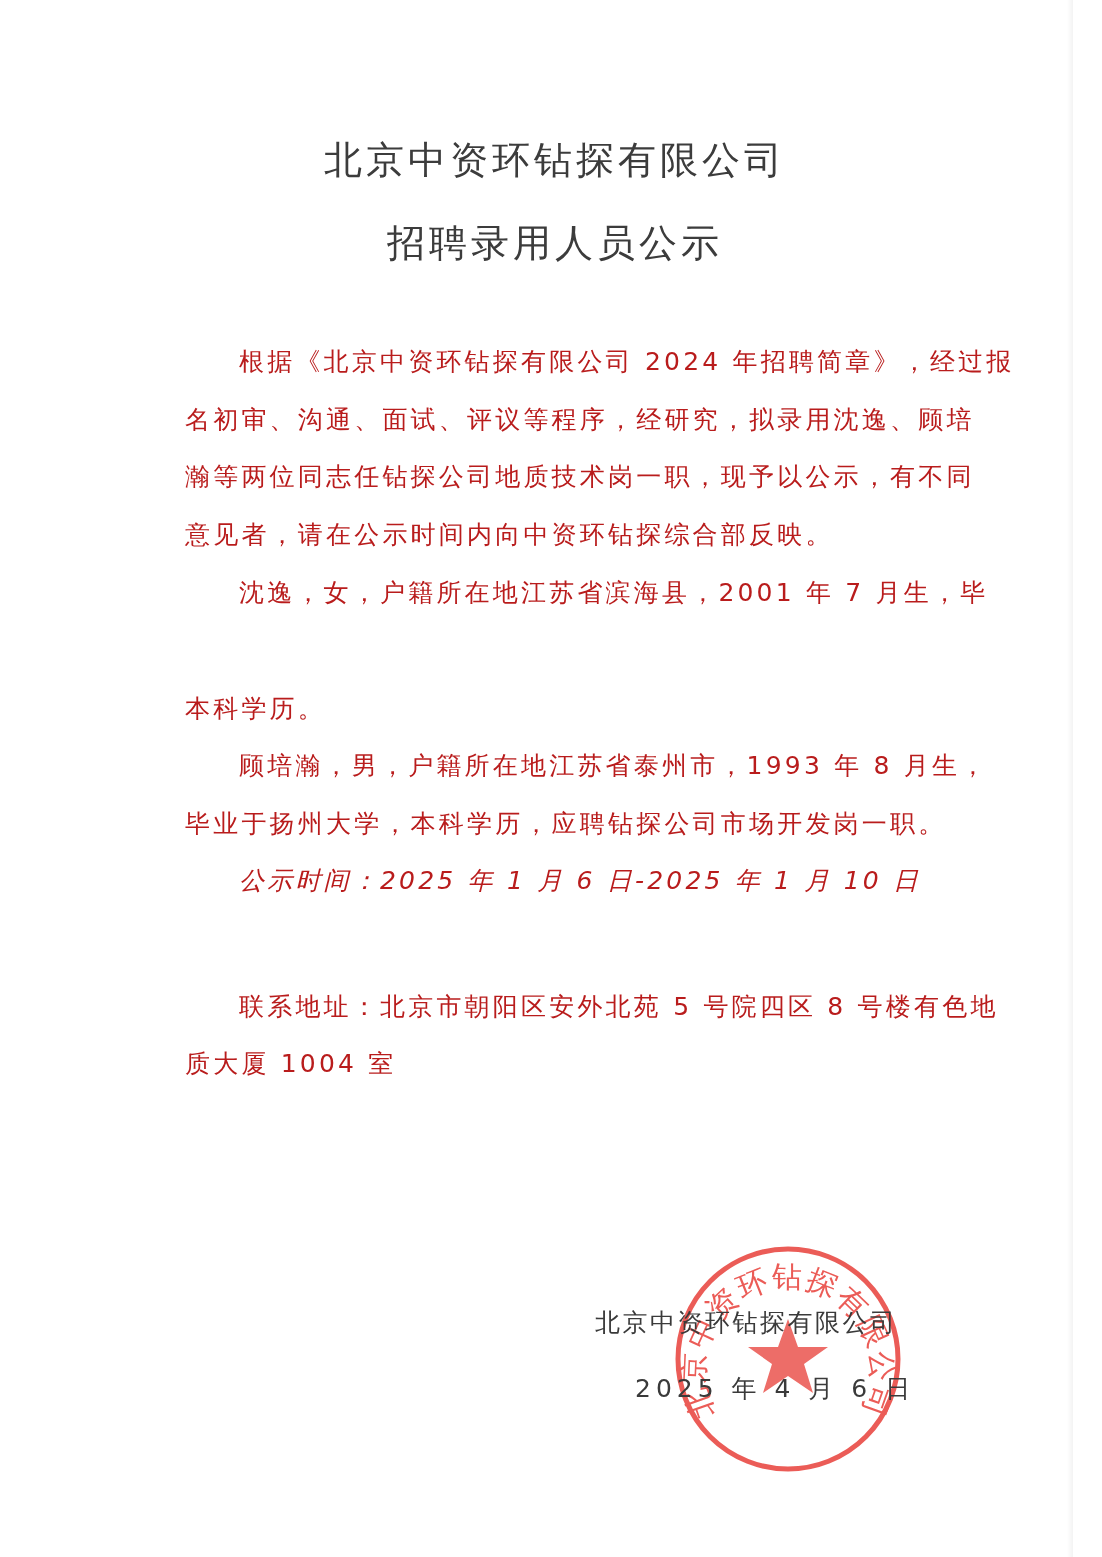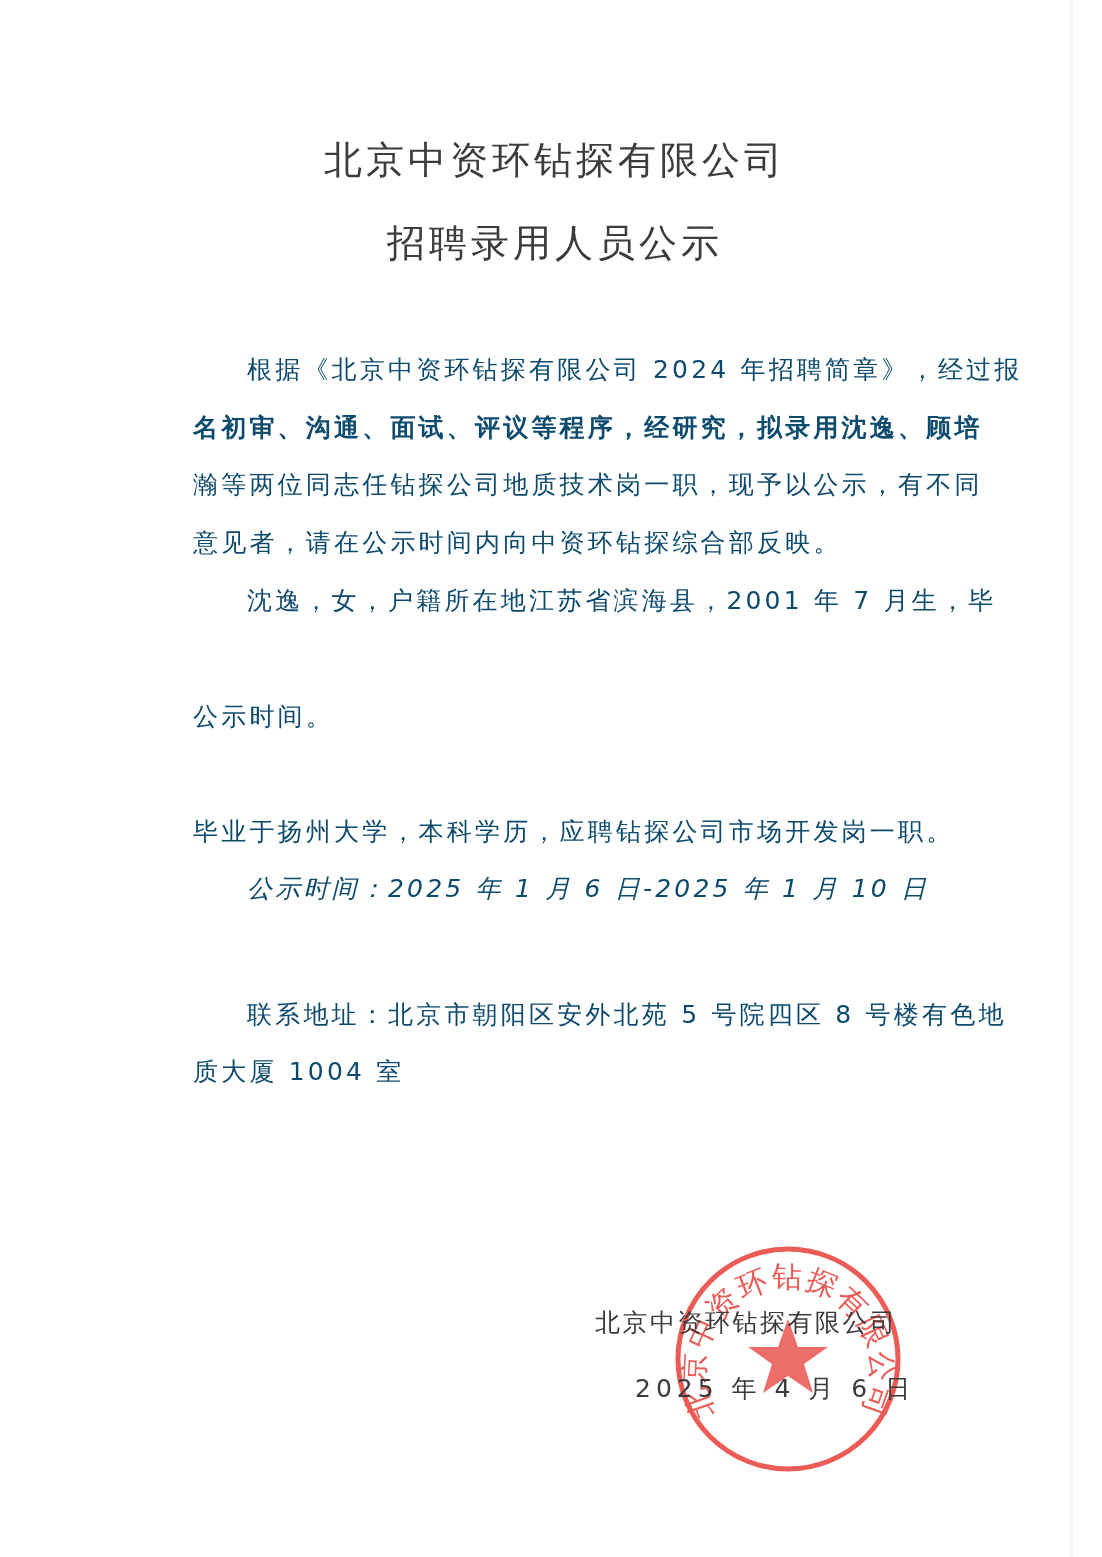--- a/index.html
+++ b/index.html
@@ -40,22 +40,22 @@
       margin: 0;
     }
     .title-1 { top: 135px; left: 4px; }
     .title-2 { top: 218px; left: 4px; }
 
     .line {
       position: absolute;
       font-size: 25px;
       letter-spacing: 3.2px;
       white-space: nowrap;
-      color: #0c4a6e;
-      margin: 16px;
+      color: #b91c1c;
+      margin: 8px;
     }
     .indent { left: 231px; }
     .flush { left: 177px; }
 
     .signature {
       position: absolute;
       font-size: 25px;
       letter-spacing: 2.5px;
       white-space: nowrap;
       color: #3a3a3a;
@@ -77,27 +77,28 @@
 </head>
 <body>
 
 <div class="page">
   <div class="scan-edge"></div>
 
   <h1 class="title title-1">北京中资环钻探有限公司</h1>
   <h1 class="title title-2">招聘录用人员公示</h1>
 
   <p class="line indent" style="top:337px;">根据《北京中资环钻探有限公司 2024 年招聘简章》，经过报</p>
-  <p class="line flush" style="top:395px;font-weight:bold;">名初审、沟通、面试、评议等程序，经研究，拟录用沈逸、顾培</p>
+  <p class="line flush" style="top:395px;">名初审、沟通、面试、评议等程序，经研究，拟录用沈逸、顾培</p>
   <p class="line flush" style="top:510px;">意见者，请在公示时间内向中资环钻探综合部反映。</p>
   <p class="line flush" style="top:452px;">瀚等两位同志任钻探公司地质技术岗一职，现予以公示，有不同</p>
 
   <p class="line indent" style="top:568px;">沈逸，女，户籍所在地江苏省滨海县，2001 年 7 月生，毕</p>
-  <p class="line flush" style="top:684px;">公示时间。</p>
+  <p class="line flush" style="top:684px;">本科学历。</p>
 
+  <p class="line indent" style="top:741px;">顾培瀚，男，户籍所在地江苏省泰州市，1993 年 8 月生，</p>
   <p class="line flush" style="top:799px;text-align:center;">毕业于扬州大学，本科学历，应聘钻探公司市场开发岗一职。</p>
 
   <p class="line indent" style="top:856px;font-style:italic;">公示时间：2025 年 1 月 6 日-2025 年 1 月 10 日</p>
   <p class="line indent" style="top:982px;">联系地址：北京市朝阳区安外北苑 5 号院四区 8 号楼有色地</p>
   <p class="line flush" style="top:1039px;">质大厦 1004 室</p>
 
   <svg class="seal" viewBox="0 0 232 232">
     <defs>
       <path id="sealArc" d="M 42 168 A 84 84 0 1 1 190 168" fill="none"></path>
     </defs>

